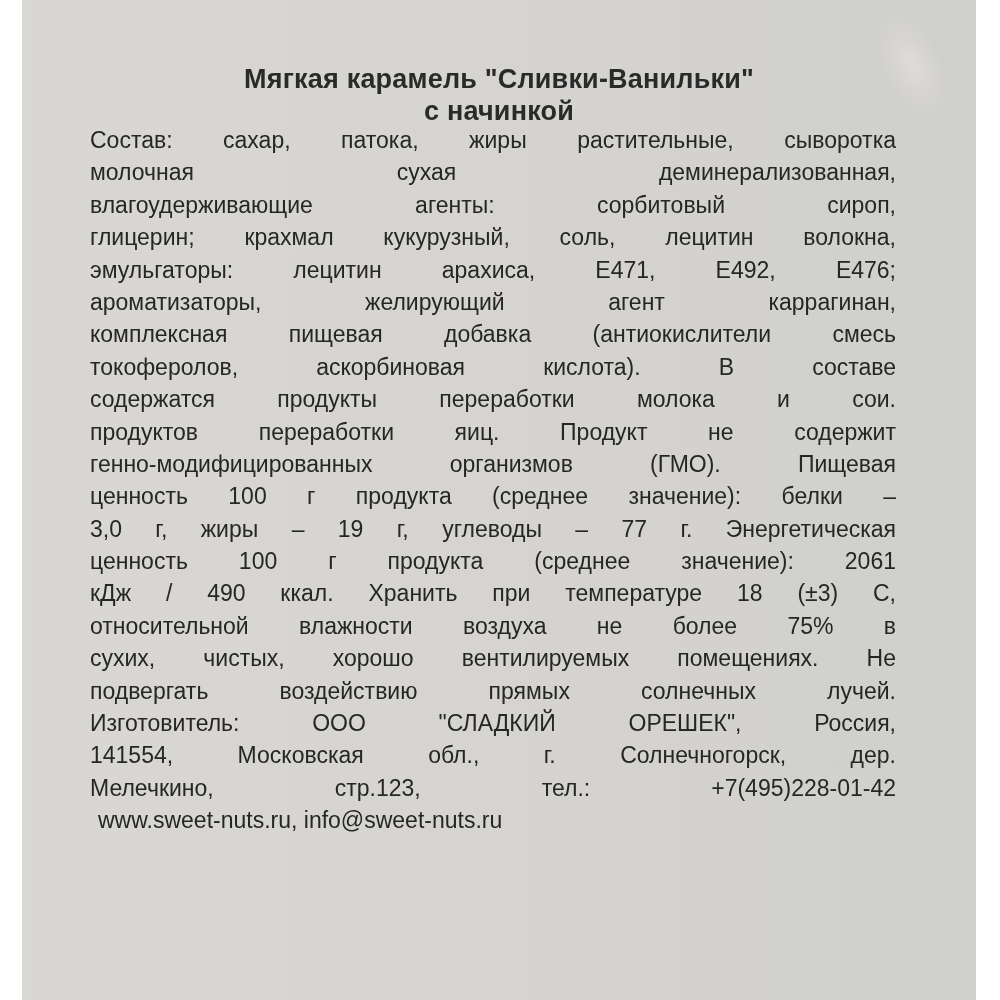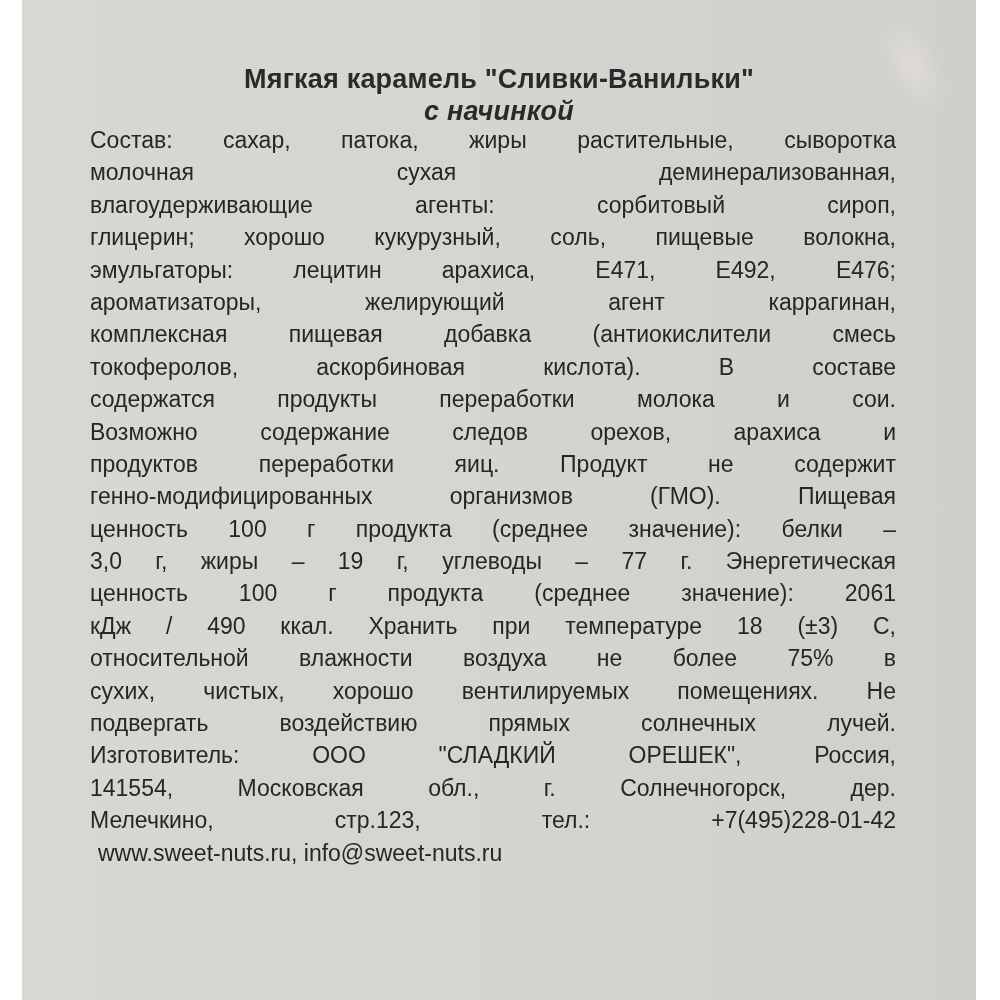--- a/index.html
+++ b/index.html
@@ -37,21 +37,21 @@
       width: 954px;
       text-align: center;
       font-family: "Liberation Sans", sans-serif;
       font-weight: bold;
       font-size: 27px;
       color: #2a2a2a;
       letter-spacing: 0.2px;
       white-space: nowrap;
     }
     .title.line1 { top: 64px; }
-    .title.line2 { top: 96px; font-style: italic; }
+    .title.line2 { top: 96px; }
     .body-lines {
       position: absolute;
       left: 68px;
       top: 124px;
       width: 806px;
       font-family: "Liberation Sans", sans-serif;
       font-size: 23px;
       color: #262626;
     }
     .body-line {
@@ -73,27 +73,26 @@
 <div class="label">
   <div class="glare"></div>
 
   <div class="title line1">Мягкая карамель "Сливки-Ванильки"</div>
   <div class="title line2">с начинкой</div>
 
   <div class="body-lines">
     <div class="body-line">Состав: сахар, патока, жиры растительные, сыворотка</div>
     <div class="body-line">молочная сухая деминерализованная,</div>
     <div class="body-line">влагоудерживающие агенты: сорбитовый сироп,</div>
-    <div class="body-line">глицерин; хорошо кукурузный, соль, пищевые волокна,</div>
+    <div class="body-line">глицерин; крахмал кукурузный, соль, лецитин волокна,</div>
     <div class="body-line">эмульгаторы: лецитин арахиса, E471, E492, E476;</div>
     <div class="body-line">ароматизаторы, желирующий агент каррагинан,</div>
     <div class="body-line">комплексная пищевая добавка (антиокислители смесь</div>
     <div class="body-line">токоферолов, аскорбиновая кислота). В составе</div>
     <div class="body-line">содержатся продукты переработки молока и сои.</div>
-    <div class="body-line">Возможно содержание следов орехов, арахиса и</div>
     <div class="body-line">продуктов переработки яиц. Продукт не содержит</div>
     <div class="body-line">генно-модифицированных организмов (ГМО). Пищевая</div>
     <div class="body-line">ценность 100 г продукта (среднее значение): белки –</div>
     <div class="body-line">3,0 г, жиры – 19 г, углеводы – 77 г. Энергетическая</div>
     <div class="body-line">ценность 100 г продукта (среднее значение): 2061</div>
     <div class="body-line">кДж / 490 ккал. Хранить при температуре 18 (±3) С,</div>
     <div class="body-line">относительной влажности воздуха не более 75% в</div>
     <div class="body-line">сухих, чистых, хорошо вентилируемых помещениях. Не</div>
     <div class="body-line">подвергать воздействию прямых солнечных лучей.</div>
     <div class="body-line">Изготовитель: ООО "СЛАДКИЙ ОРЕШЕК", Россия,</div>

